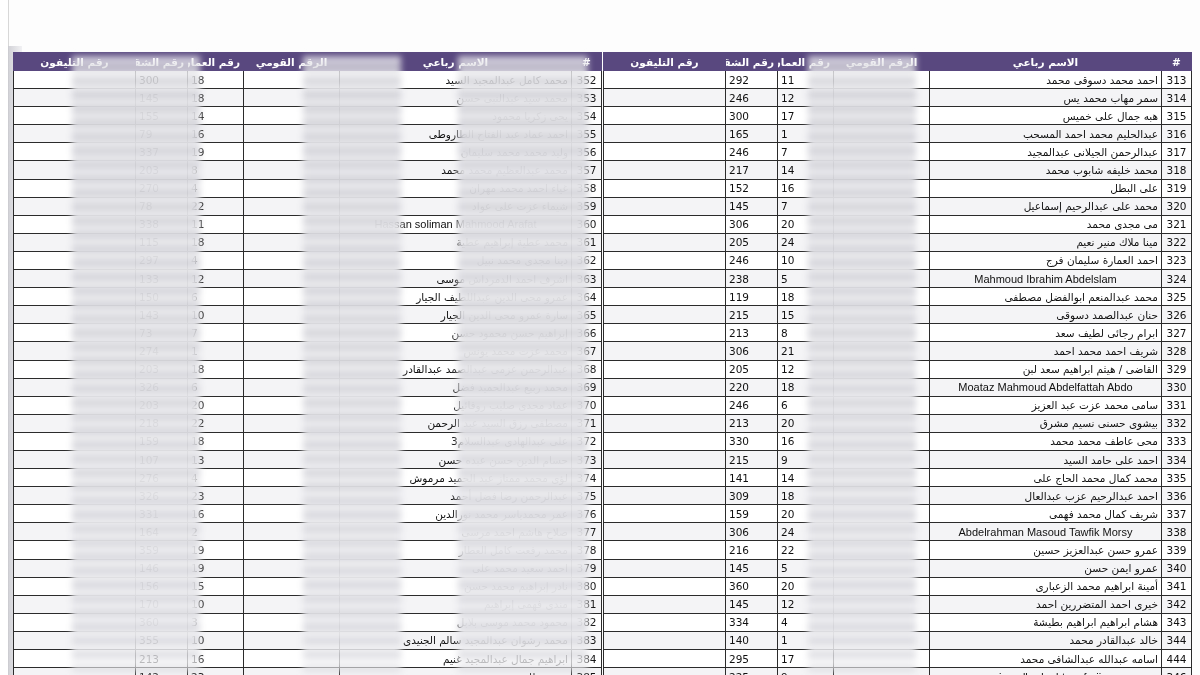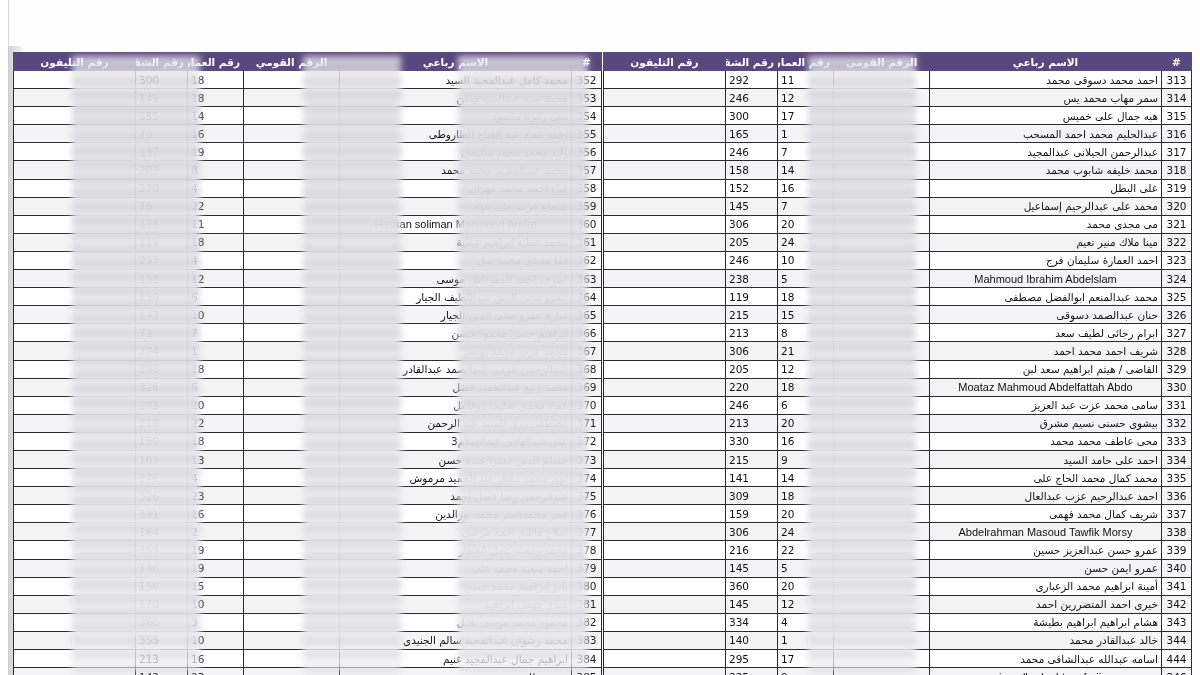--- a/index.html
+++ b/index.html
@@ -217,21 +217,21 @@
             <td class="c-nid"></td>
             <td class="c-num">7</td>
             <td class="c-num">246</td>
             <td class="c-phone"></td>
           </tr>
           <tr>
             <td class="c-idx">318</td>
             <td class="c-name">محمد خليفه شابوب محمد</td>
             <td class="c-nid"></td>
             <td class="c-num">14</td>
-            <td class="c-num">158</td>
+            <td class="c-num">217</td>
             <td class="c-phone"></td>
           </tr>
           <tr>
             <td class="c-idx">319</td>
             <td class="c-name">على البطل</td>
             <td class="c-nid"></td>
             <td class="c-num">16</td>
             <td class="c-num">152</td>
             <td class="c-phone"></td>
           </tr>

